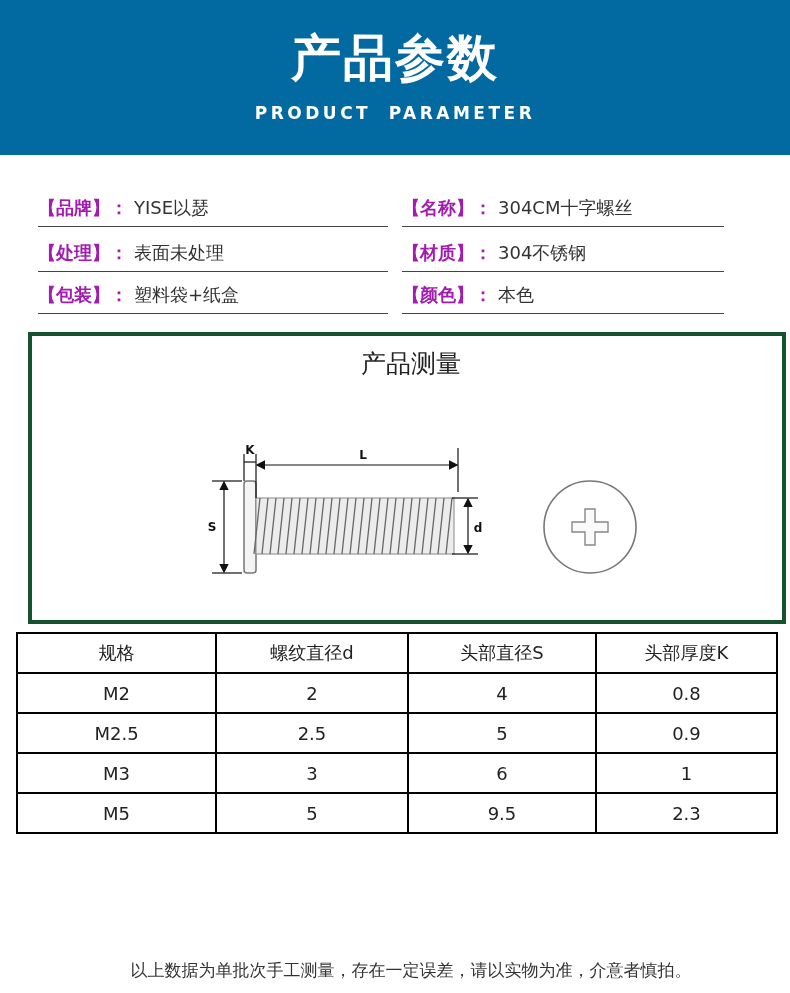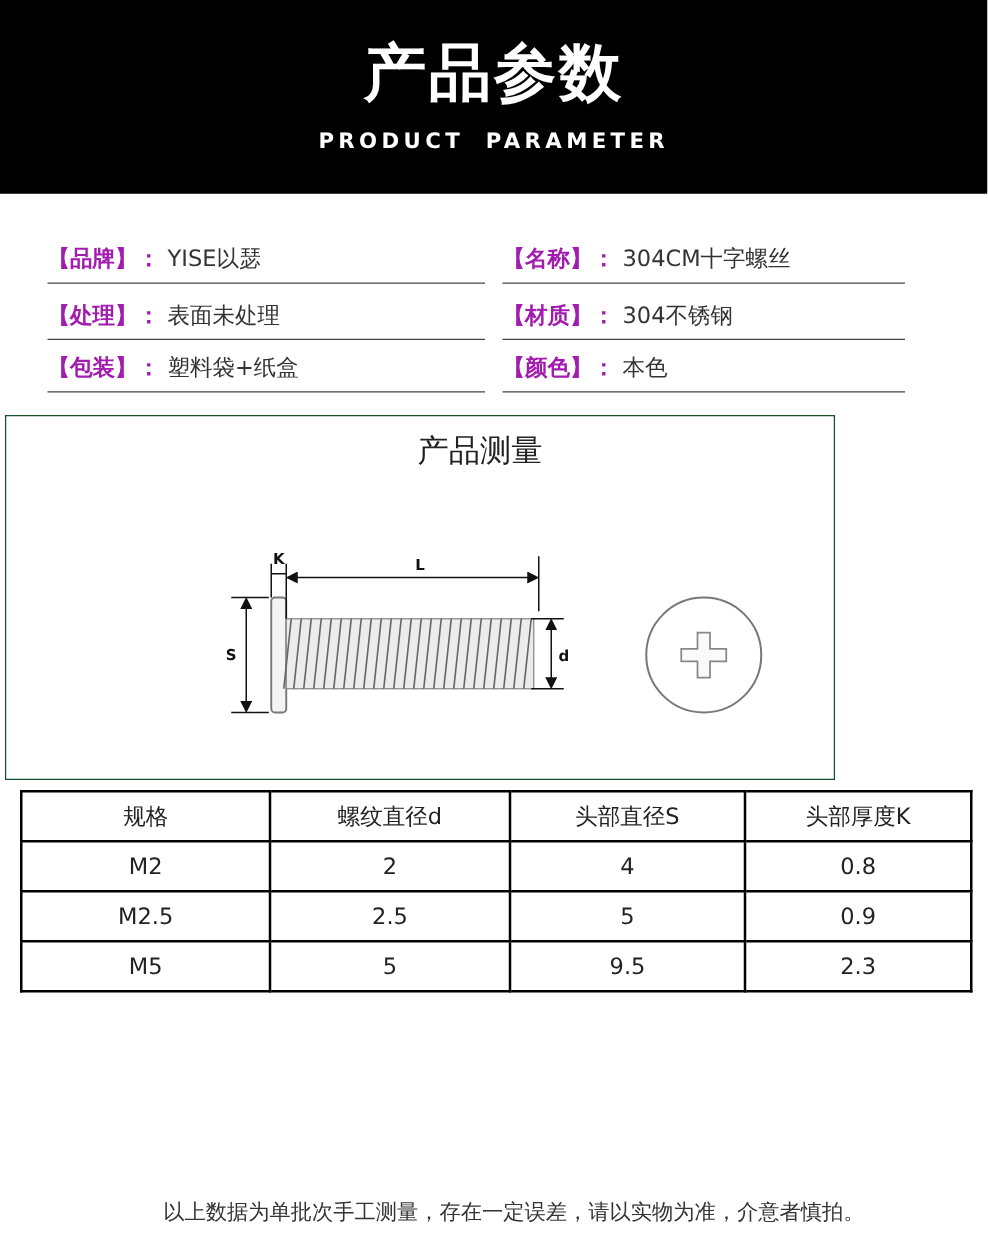--- a/index.html
+++ b/index.html
@@ -1,40 +1,40 @@
 <!DOCTYPE html>
 <html><head>
 <meta charset="utf-8">
 <style>
   html, body { margin: 0; padding: 0; }
   body {
     width: 790px; height: 993px; background: #ffffff; position: relative; overflow: hidden;
     font-family: "DejaVu Sans", "Liberation Sans", sans-serif; color: #222;
   }
   .banner {
-    position: absolute; left: 0; top: 0; width: 790px; height: 155px; background: #000000;
+    position: absolute; left: 0; top: 0; width: 790px; height: 155px; background: #0369a1;
   }
   .banner-title {
     position: absolute; left: 0; width: 790px; top: 26px; text-align: center;
     color: #fff; font-size: 50px; font-weight: bold; letter-spacing: 2px; line-height: 64px;
   }
   .banner-sub {
     position: absolute; left: 0; width: 790px; top: 102px; text-align: center;
     color: #fff; font-size: 17px; font-weight: bold; letter-spacing: 3.5px; line-height: 22px;
     word-spacing: 8px;
   }
   .attr {
     position: absolute; height: 36px; line-height: 36px; font-size: 18px;
     border-bottom: 1px solid #444;
   }
   .attr .k { font-weight: bold; color: #a21caf; font-family: Liberation Mono, monospace; }
   .attr .v { color: #333; margin-left: 6px; }
   .measure-box {
-    position: absolute; left: 4px; top: 332px; width: 664px; height: 292px;
-    border: 1px solid #14532d; box-sizing: border-box;
+    position: absolute; left: 28px; top: 332px; width: 758px; height: 292px;
+    border: 4px solid #14532d; box-sizing: border-box;
   }
   .measure-title {
     position: absolute; left: 0; width: 758px; top: 10px; text-align: center;
     font-size: 25px; color: #222; line-height: 36px;
   }
   .diagram { position: absolute; left: 0; top: 0; }
   table.spec {
     position: absolute; left: 16px; top: 632px; width: 762px; border-collapse: collapse;
     font-family: "DejaVu Sans", sans-serif; color: #222;
   }
@@ -157,20 +157,26 @@
     <td>4</td>
     <td>0.8</td>
   </tr>
   <tr class="data-row">
     <td>M2.5</td>
     <td>2.5</td>
     <td>5</td>
     <td>0.9</td>
   </tr>
   <tr class="data-row">
+    <td>M3</td>
+    <td>3</td>
+    <td>6</td>
+    <td>1</td>
+  </tr>
+  <tr class="data-row">
     <td>M5</td>
     <td>5</td>
     <td>9.5</td>
     <td>2.3</td>
   </tr>
 </tbody>
   </table>
 
 <div class="footer">以上数据为单批次手工测量，存在一定误差，请以实物为准，介意者慎拍。</div>
 

